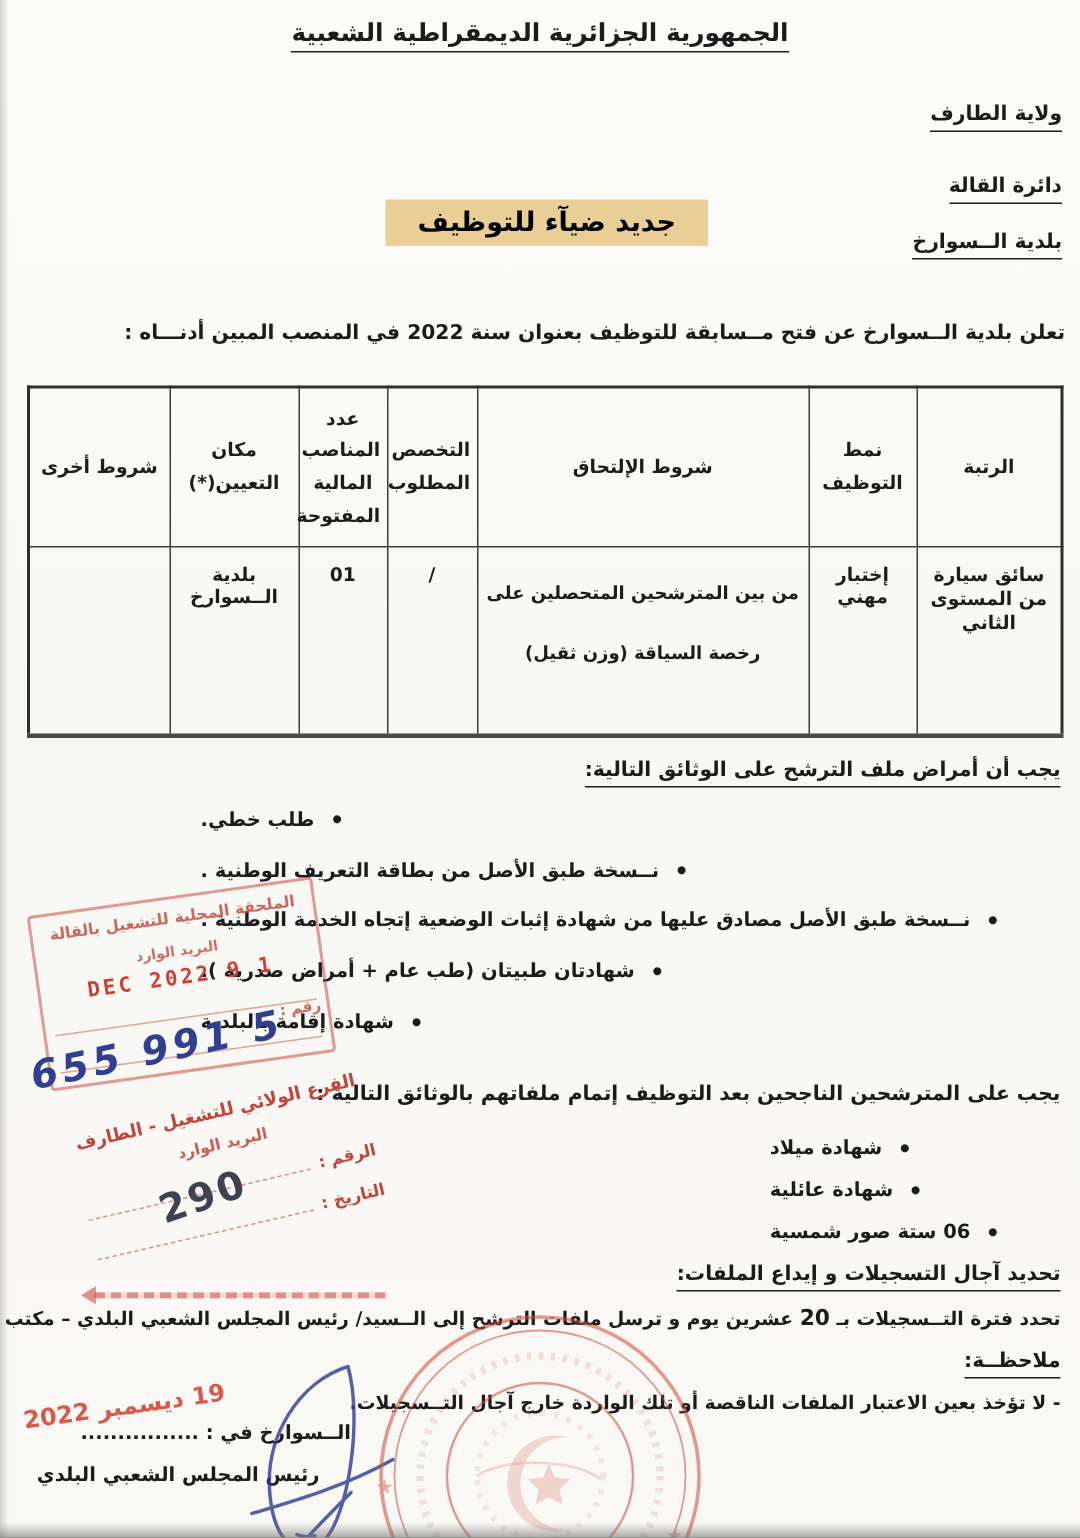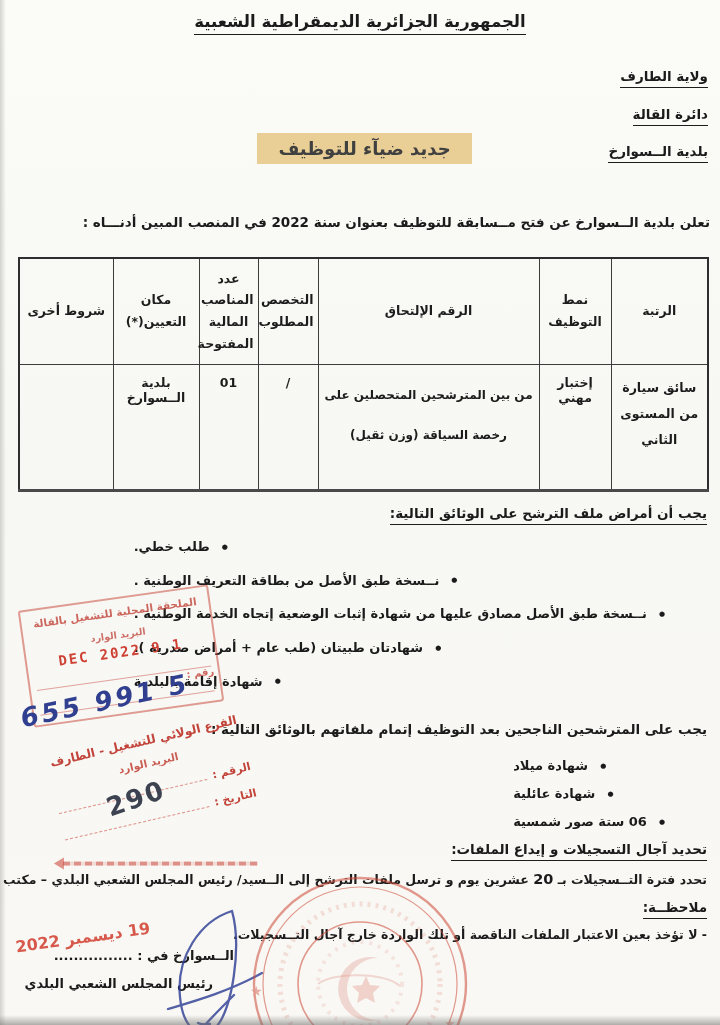--- a/index.html
+++ b/index.html
@@ -8,40 +8,40 @@
     position:relative; width:720px; height:1025px; margin:0 auto;
     background:linear-gradient(180deg,#fbfbf8 0%,#f7f7f3 45%,#f9f8f4 100%);
     overflow:hidden; font-family:"DejaVu Sans",sans-serif; color:#1b1b1b;
   }
   .u { border-bottom:1.6px solid #1d1d1d; padding-bottom:3px; display:inline-block; }
 
   .republic { position:absolute; top:12px; left:0; right:0; text-align:center;
     font-size:16.5px; font-weight:700; }
   .region { position:absolute; top:68px; right:12px; text-align:right;
     font-size:13.5px; font-weight:700; direction:rtl; }
-  .region > div { margin-bottom:18px; }
+  .region > div { margin-bottom:28px; }
   .region > div:nth-child(2){ margin-bottom:17px; }
 
   .banner { position:absolute; left:257px; top:133px; width:215px; height:31px;
     background:#e9cf96; text-align:center; line-height:31px;
-    font-size:18px; font-weight:700; color:#404040; }
+    font-size:18px; font-weight:700; color:#000000; }
 
   .announce { position:absolute; top:214px; right:10px; direction:rtl;
     font-size:13.5px; font-weight:700; white-space:nowrap; }
 
   table.jobs { position:absolute; left:18px; top:257px; width:689px;
     border-collapse:collapse; direction:rtl; table-layout:fixed;
     font-size:12.5px; font-weight:700; text-align:center; color:#1c1c1c; }
   table.jobs th, table.jobs td { border:1.3px solid #3c3c3c; padding:3px 4px; }
   table.jobs { border:2px solid #2e2e2e; }
   table.jobs tr.hdr th { height:106px; line-height:1.75; vertical-align:middle; }
   table.jobs tr.bdy td { height:126px; vertical-align:top; padding-top:10px; }
   table.jobs tr.bdy { border-bottom:3px solid #4a4a4a; }
   td.cond { line-height:40px; font-size:12px; }
-  td.rank { line-height:26px;text-align:center; }
+  td.rank { line-height:16px;text-align:center; }
 
   .sec-h { position:absolute; right:13px; direction:rtl; font-size:13.5px;
     font-weight:700; white-space:nowrap; }
   ul.doclist { position:absolute; right:55px; direction:rtl; list-style:none;
     text-align:left; font-size:13px; font-weight:600; white-space:nowrap; }
   ul.doclist li::before { content:"●"; font-size:7px; vertical-align:2.5px;
     margin-left:12px; }
   .list1 li { line-height:33.2px; }
   .list2 li { line-height:27.5px; }
   .para { position:absolute; right:13px; direction:rtl; font-size:12.5px;
@@ -113,21 +113,21 @@
 
   <div class="banner">جديد ضيآء للتوظيف</div>
 
   <div class="announce">تعلن بلدية الــسوارخ عن فتح مــسابقة للتوظيف بعنوان سنة 2022 في المنصب المبين أدنـــاه :</div>
 
   <table class="jobs">
     <tbody>
       <tr class="hdr">
         <th style="width:97px">الرتبة</th>
         <th style="width:72px">نمط التوظيف</th>
-        <th style="width:221px">الرقم الإلتحاق</th>
+        <th style="width:221px">شروط الإلتحاق</th>
         <th style="width:60px">التخصص المطلوب</th>
         <th style="width:59px">عدد المناصب المالية المفتوحة</th>
         <th style="width:86px">مكان التعيين(*)</th>
         <th style="width:94px">شروط أخرى</th>
       </tr>
       <tr class="bdy">
         <td class="rank">سائق سيارة من المستوى الثاني</td>
         <td>إختبار مهني</td>
         <td class="cond">من بين المترشحين المتحصلين على رخصة السياقة (وزن ثقيل)</td>
         <td>/</td>

